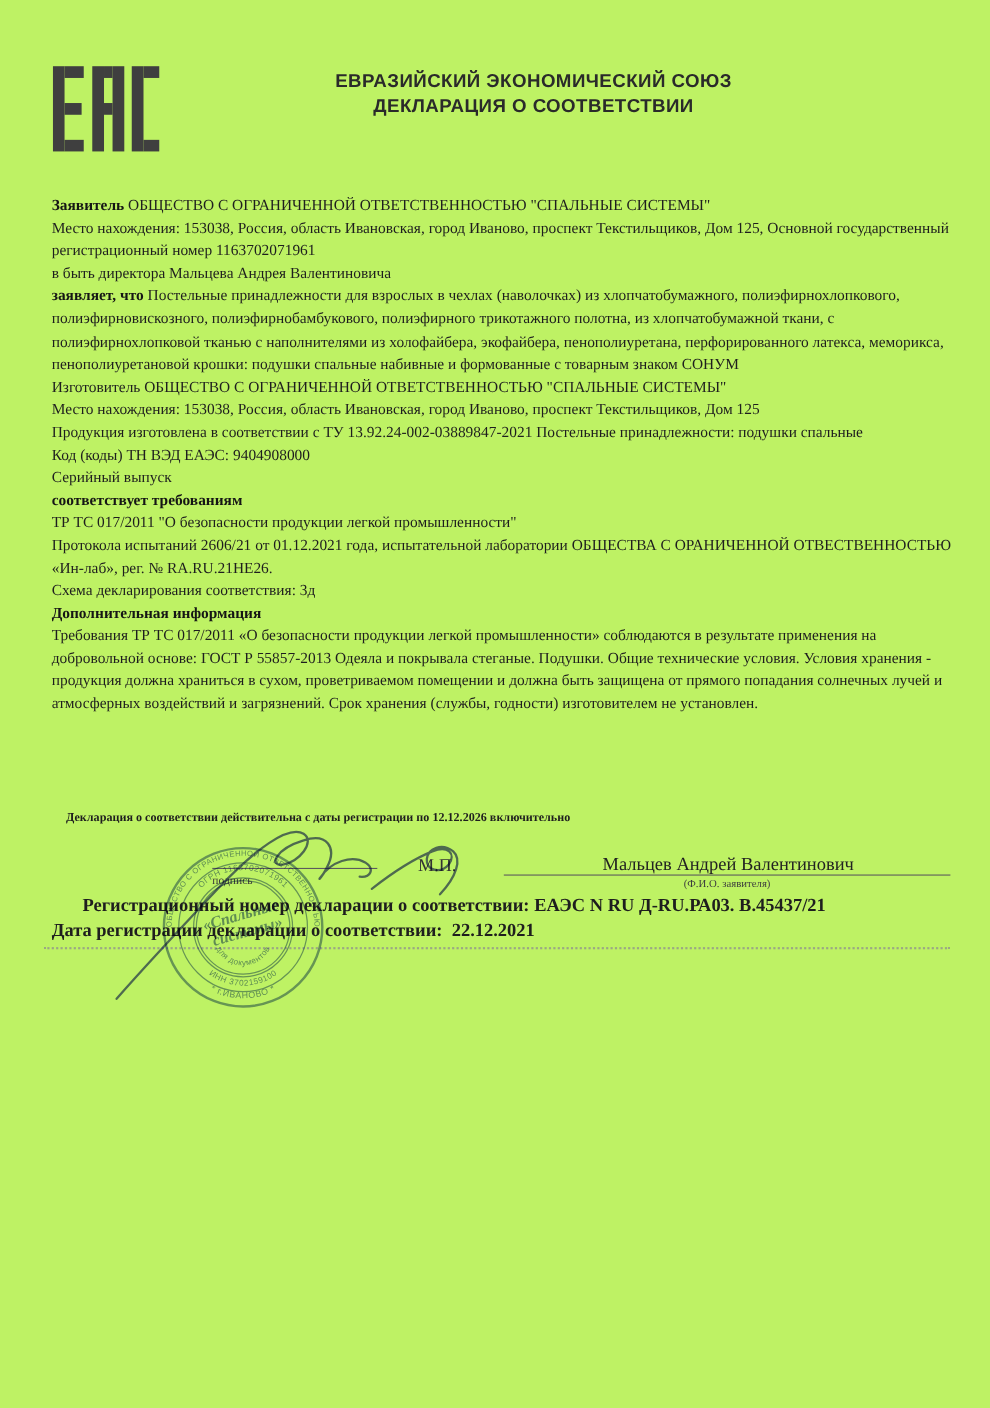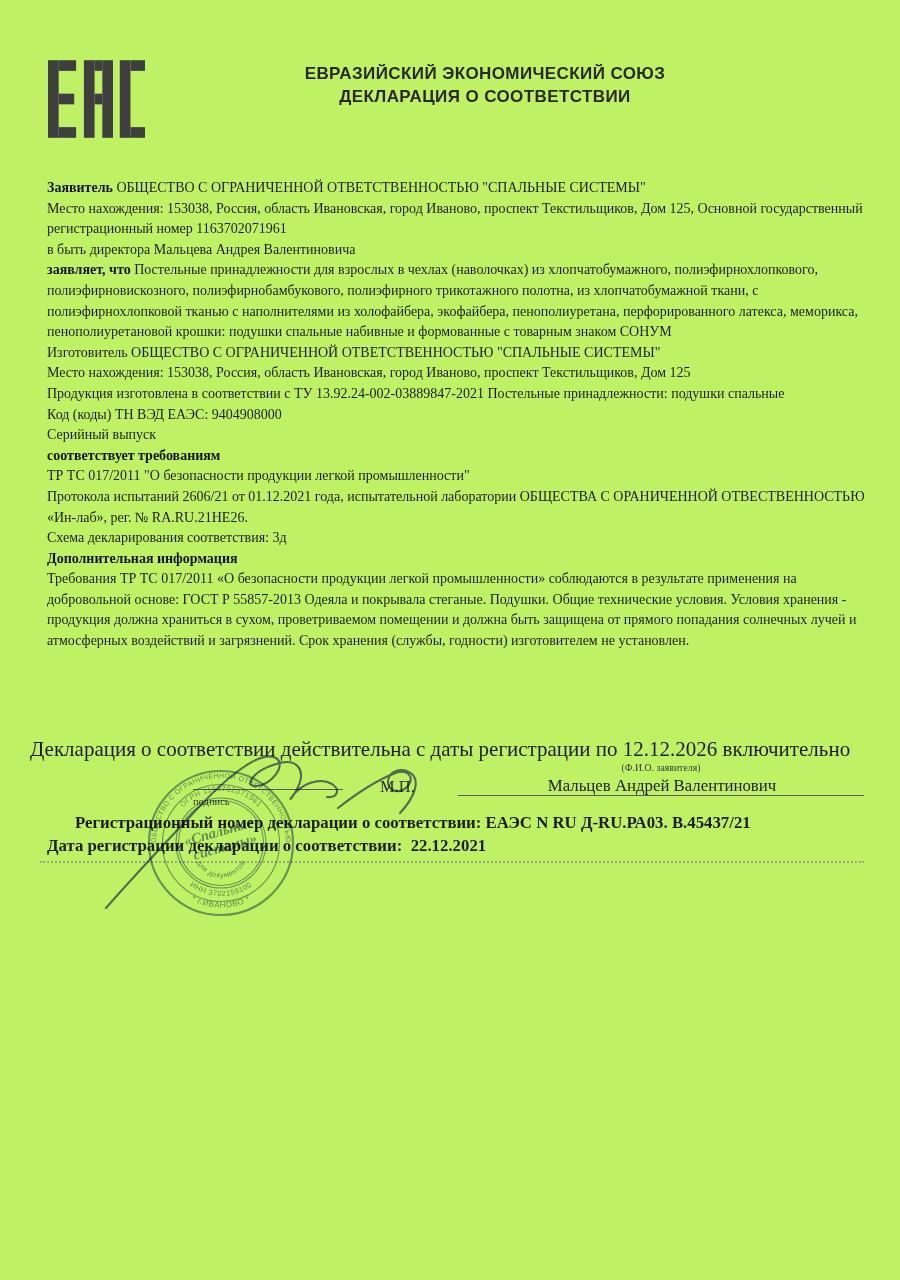--- a/index.html
+++ b/index.html
@@ -22,30 +22,30 @@
     letter-spacing:.4px;color:#2a2a2a;
   }
   
   .body-text{
     position:absolute;left:47px;top:150px;width:824px;
     font-size:14px;line-height:20.6px;margin-top:28px;
   }
   .body-text p{margin:0;}
   .body-text strong{font-weight:bold;color:#151515;}
   .validity{
-    position:absolute;left:30px;top:737px;width:824px;
-    font-weight:normal;font-size:21px;
+    position:absolute;left:60px;top:737px;width:824px;
+    font-weight:bold;font-size:11px;
   }
   
   .mp{position:absolute;left:380px;top:777px;font-size:16.5px;color:#333;}
   .sign-line{position:absolute;left:193px;top:789px;width:150px;border-top:1.4px solid #5c5c5c;}
   .sign-caption{position:absolute;left:193px;top:796px;width:120px;text-align:left;font-size:10.5px;color:#3a3a3a;}
   .fio-name{position:absolute;left:460px;top:776px;width:404px;text-align:center;font-size:16.8px;color:#222;}
   .fio-line{position:absolute;left:458px;top:795px;width:406px;border-top:1.4px solid #5c5c5c;}
-  .fio-caption{position:absolute;left:458px;top:762px;width:406px;text-align:center;font-size:9.8px;color:#3e3e3e;}
+  .fio-caption{position:absolute;left:458px;top:798px;width:406px;text-align:center;font-size:9.8px;color:#3e3e3e;}
   
   .reg-number{position:absolute;left:47px;top:813px;width:824px;font-weight:bold;font-size:16.8px;margin-left:28px;}
   .reg-date{position:absolute;left:47px;top:836px;width:824px;font-weight:bold;font-size:16.8px;white-space:pre-wrap;}
   .bottom-rule{position:absolute;left:40px;top:861px;width:824px;border-top:2px dotted #8f8f8f;opacity:.75;}
   
   .stamp{position:absolute;left:146px;top:768px;width:150px;height:150px;opacity:.8;mix-blend-mode:multiply;}
   .stamp text{fill:#5f7ac5;}
   .stamp .ring-stroke{fill:none;stroke:#6b84c8;}
   .ink{position:absolute;left:0;top:0;width:900px;height:1280px;mix-blend-mode:multiply;}
 </style>

